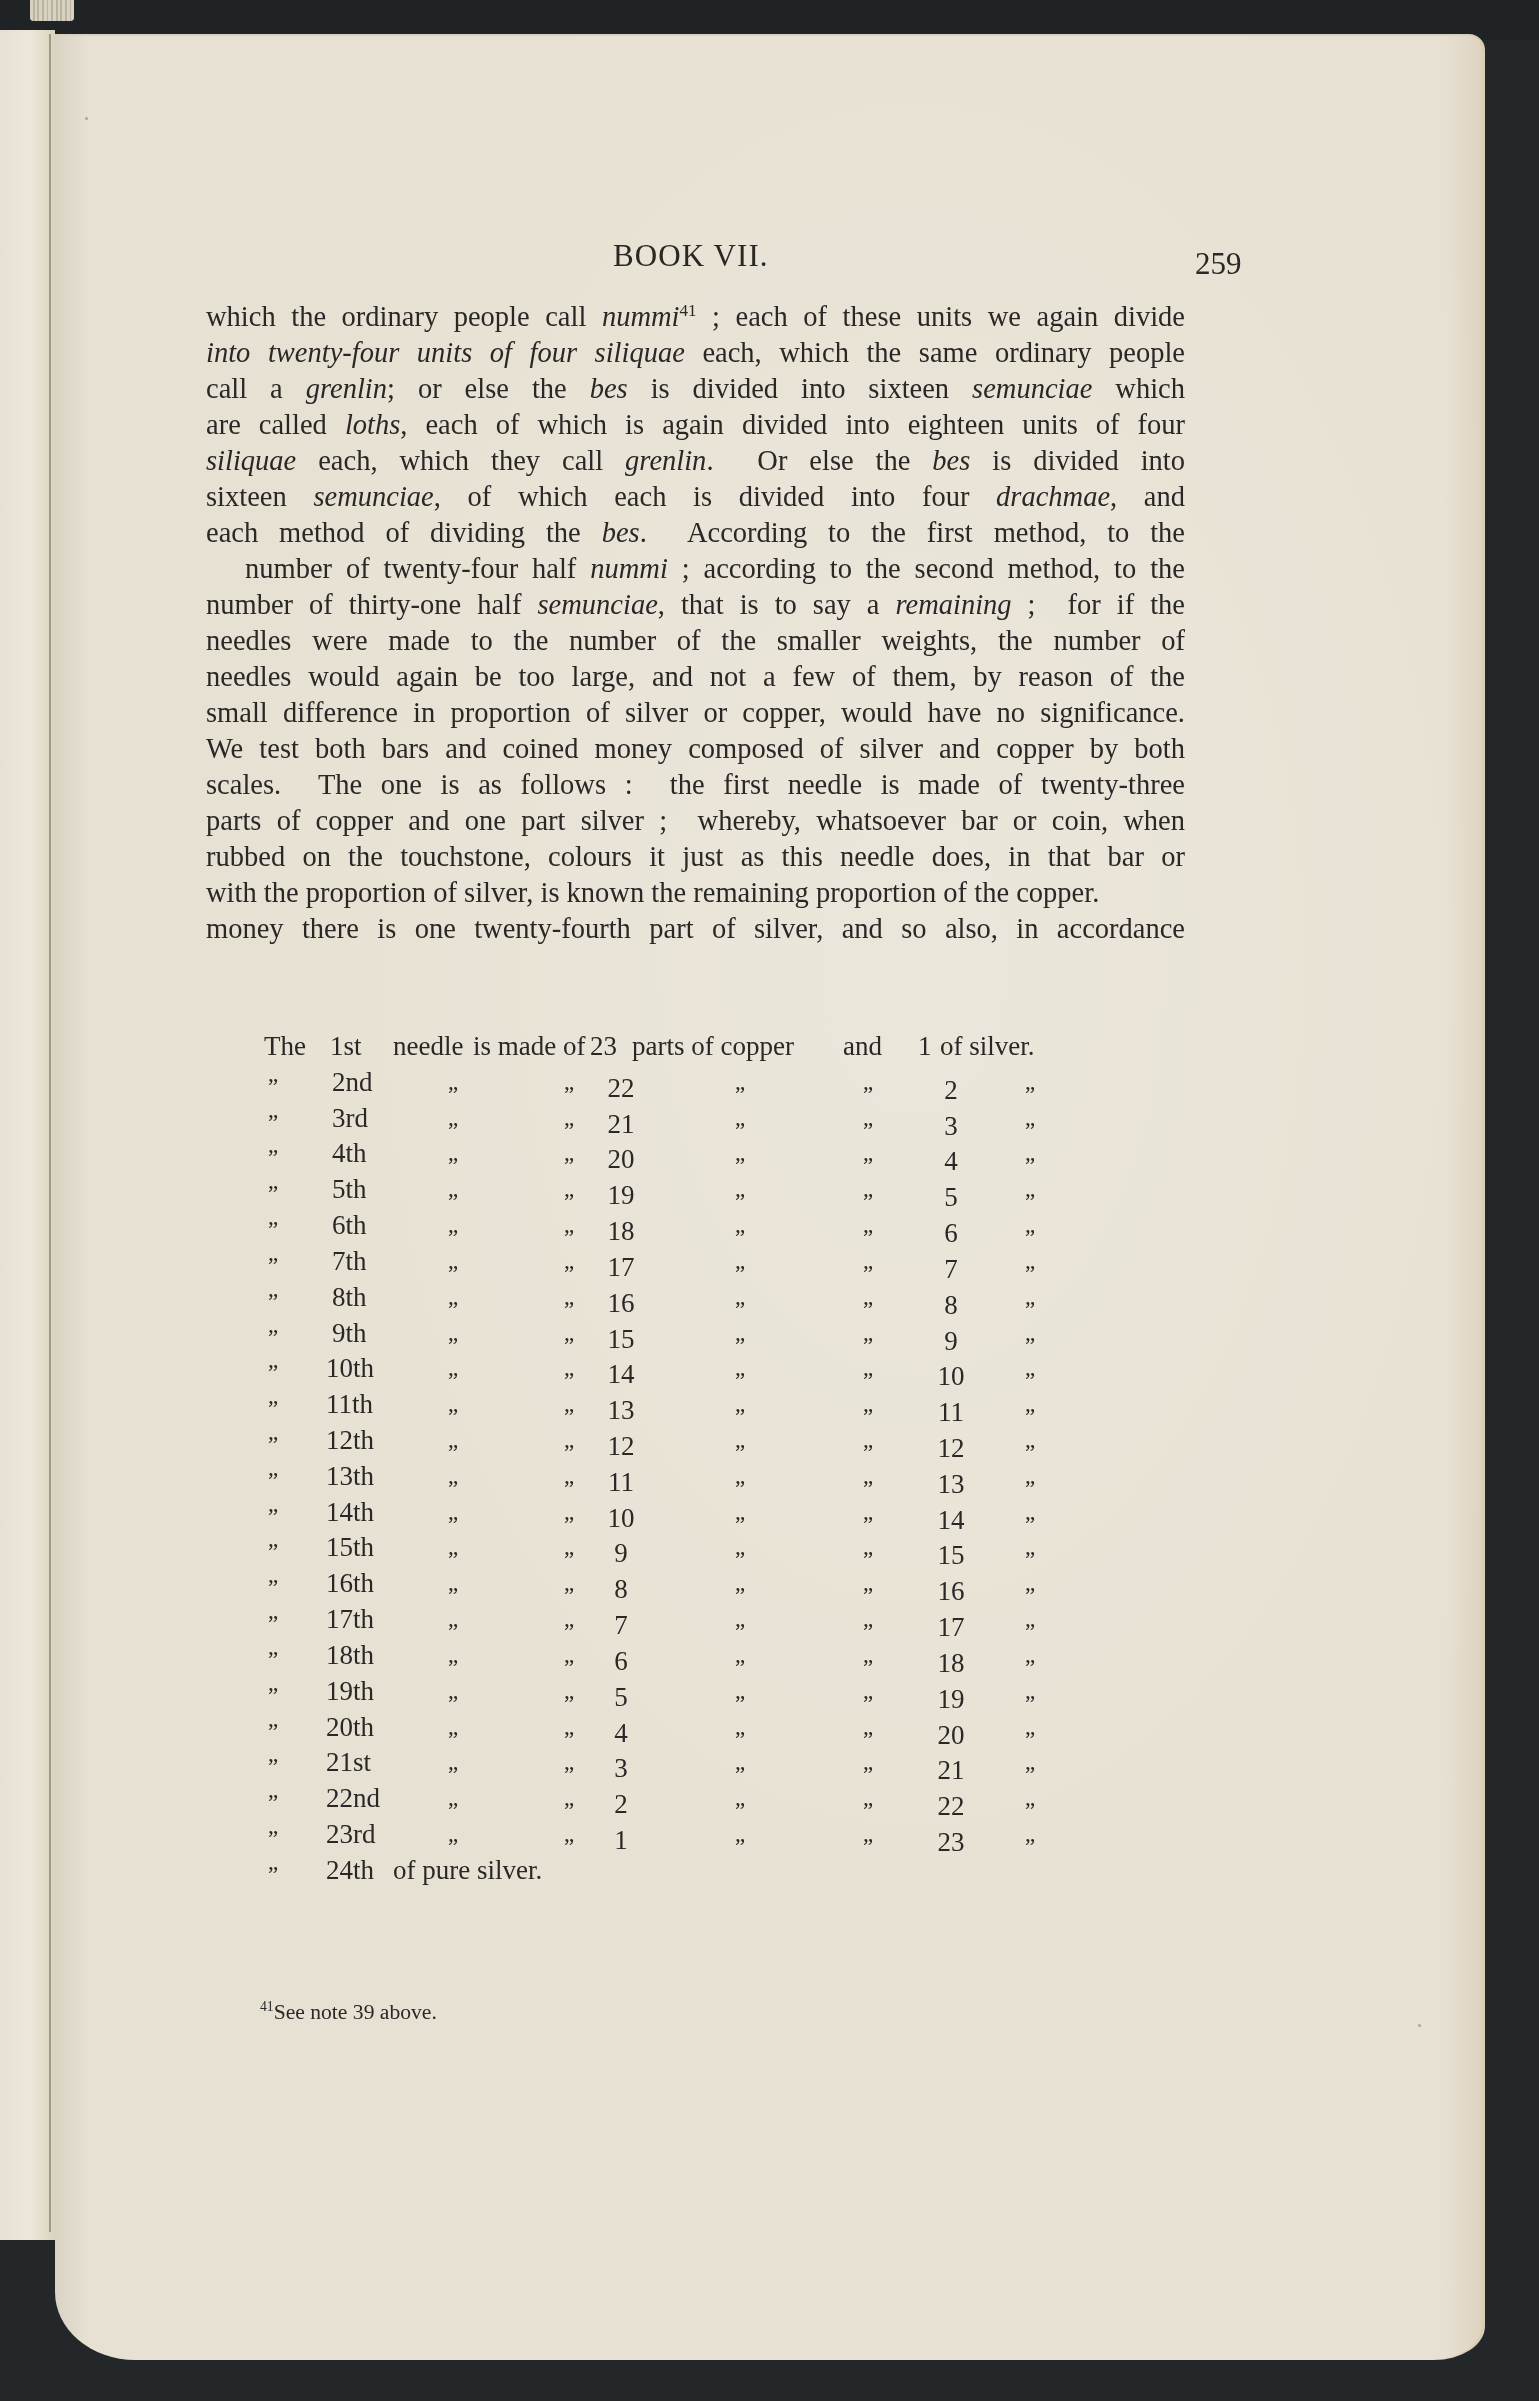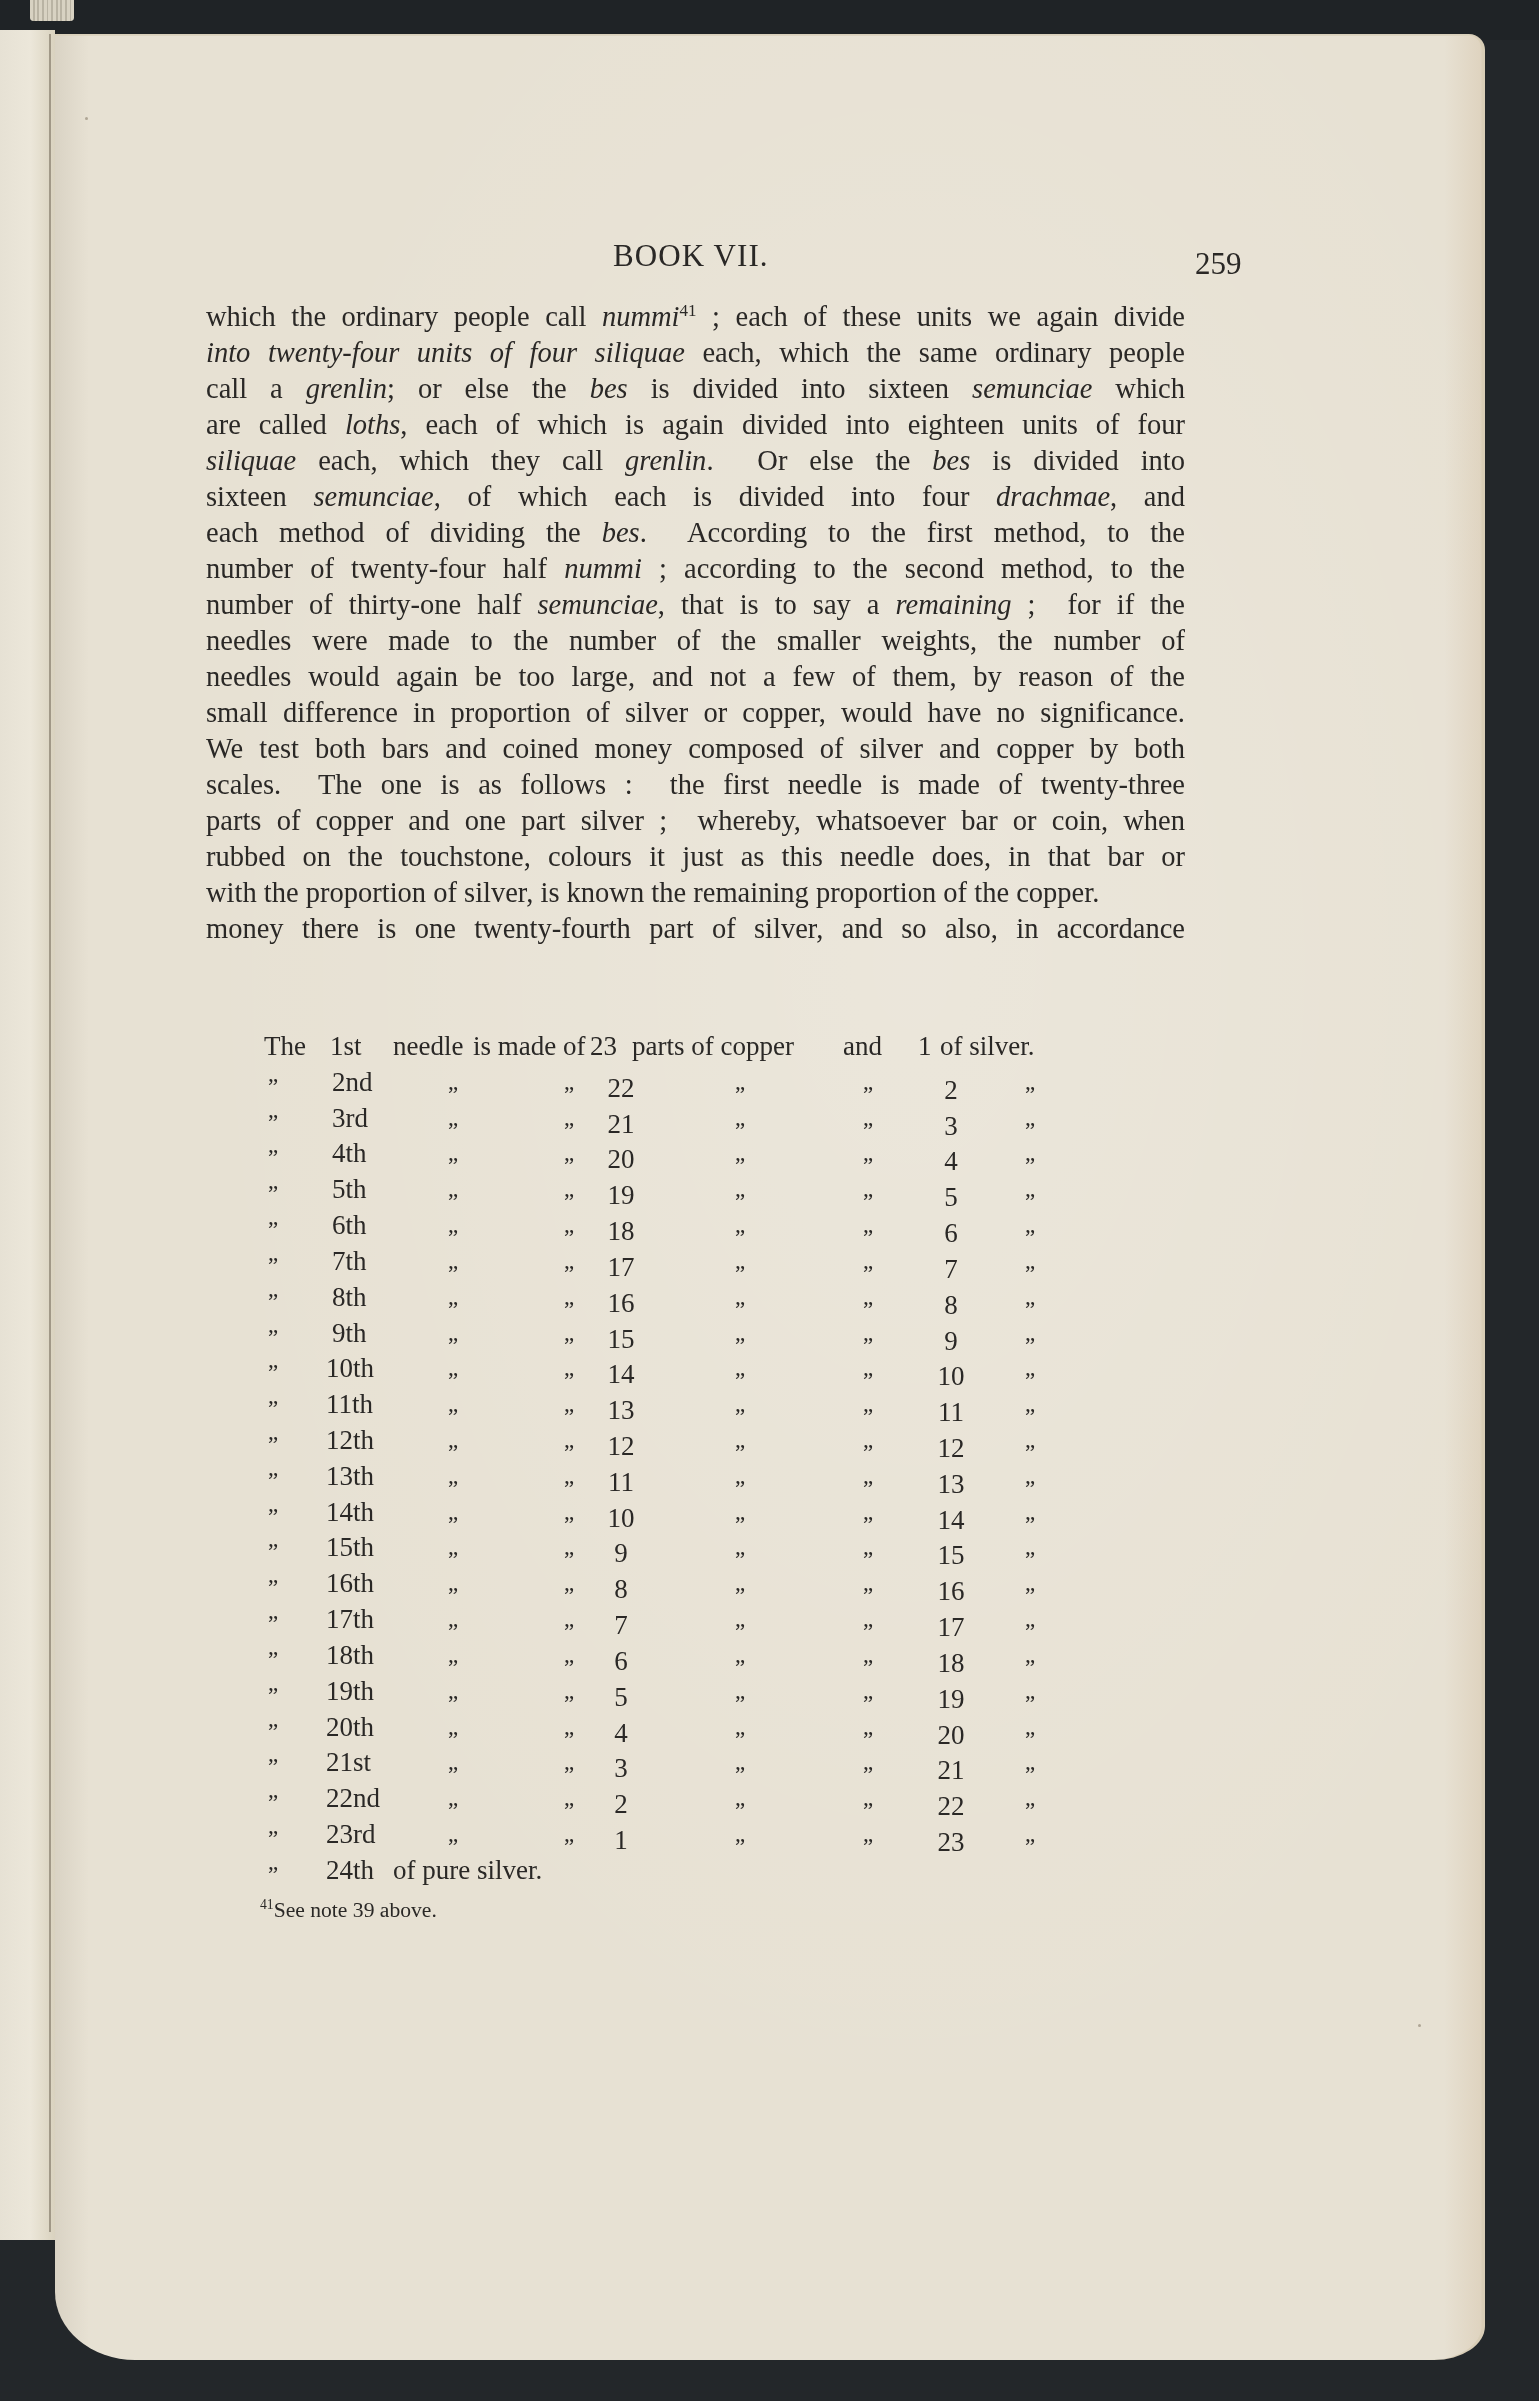--- a/index.html
+++ b/index.html
@@ -73,21 +73,21 @@
   .c-made.ditto { left: 564px; }
   .c-cnum { left: 604px; }
   .c-parts { left: 638px; }
   .c-parts.ditto { left: 735px; }
   .c-and { left: 891px; }
   .c-and.ditto { left: 863px; }
   .c-snum { left: 944px; text-align: center; width: 34px; }
   .c-ofsilver { left: 975px; }
   .c-ofsilver.ditto { left: 1025px; }
   .footnote {
-    position: absolute; left: 260px; top: 1898px; font-size: 21.6px;
+    position: absolute; left: 260px; top: 2000px; font-size: 21.6px;
   }
   .footnote sup { font-size: 13.7px; vertical-align: 8px; line-height: 0; }
   .speck { position: absolute; width: 3.4px; height: 3.4px; border-radius: 50%; background: #8a7f6c; opacity: .6; }
 </style>
 </head>
 <body>
 
 <div class="cover-top"></div>
 <div class="headband"></div>
 <div class="prev-page"></div>
@@ -100,21 +100,21 @@
 </div>
 
 <div class="body-text" id="body-text">
     <span class="line"><span style="white-space: pre;">which the ordinary people call </span><i>nummi</i><sup>41</sup><span style="white-space: pre;"> ; each of these units we again divide</span></span>
     <span class="line"><span style="white-space: pre; font-style: italic;">into twenty-four units of four </span><i>siliquae</i><span style="white-space: pre;"> each, which the same ordinary people</span></span>
     <span class="line"><span style="white-space: pre;">call a </span><i>grenlin</i><span style="white-space: pre;">; or else the </span><i>bes</i><span style="white-space: pre;"> is divided into sixteen </span><i>semunciae</i><span style="white-space: pre;"> which</span></span>
     <span class="line"><span style="white-space: pre;">are called </span><i>loths</i><span style="white-space: pre;">, each of which is again divided into eighteen units of four</span></span>
     <span class="line"><i>siliquae</i><span style="white-space: pre;"> each, which they call </span><i>grenlin</i><span style="white-space: pre;">.  Or else the </span><i>bes</i><span style="white-space: pre;"> is divided into</span></span>
     <span class="line"><span style="white-space: pre;">sixteen </span><i>semunciae</i><span style="white-space: pre;">, of which each is divided into four </span><i>drachmae</i><span style="white-space: pre;">, and</span></span>
     <span class="line"><span style="white-space: pre;">each method of dividing the </span><i>bes</i><span style="white-space: pre;">.  According to the first method, to the</span></span>
-    <span class="line"><span style="white-space: pre;">number of twenty-four half </span><i>nummi</i><span style="white-space: pre;"> ; according to the second method, to the</span></span>
+    <span class="line"><span style="white-space: pre; margin-left: 39px;">number of twenty-four half </span><i>nummi</i><span style="white-space: pre;"> ; according to the second method, to the</span></span>
     <span class="line"><span style="white-space: pre;">number of thirty-one half </span><i>semunciae</i><span style="white-space: pre;">, that is to say a </span><i>remaining</i><span style="white-space: pre;"> ;  for if the</span></span>
     <span class="line"><span style="white-space: pre;">needles were made to the number of the smaller weights, the number of</span></span>
     <span class="line"><span style="white-space: pre;">needles would again be too large, and not a few of them, by reason of the</span></span>
     <span class="line"><span style="white-space: pre;">small difference in proportion of silver or copper, would have no significance.</span></span>
     <span class="line"><span style="white-space: pre;">We test both bars and coined money composed of silver and copper by both</span></span>
     <span class="line"><span style="white-space: pre;">scales.  The one is as follows :  the first needle is made of twenty-three</span></span>
     <span class="line"><span style="white-space: pre;">parts of copper and one part silver ;  whereby, whatsoever bar or coin, when</span></span>
     <span class="line"><span style="white-space: pre;">rubbed on the touchstone, colours it just as this needle does, in that bar or</span></span>
     <span class="line last"><span style="white-space: pre;">with the proportion of silver, is known the remaining proportion of the copper.</span></span>
     <span class="line"><span style="white-space: pre;">money there is one twenty-fourth part of silver, and so also, in accordance</span></span>

